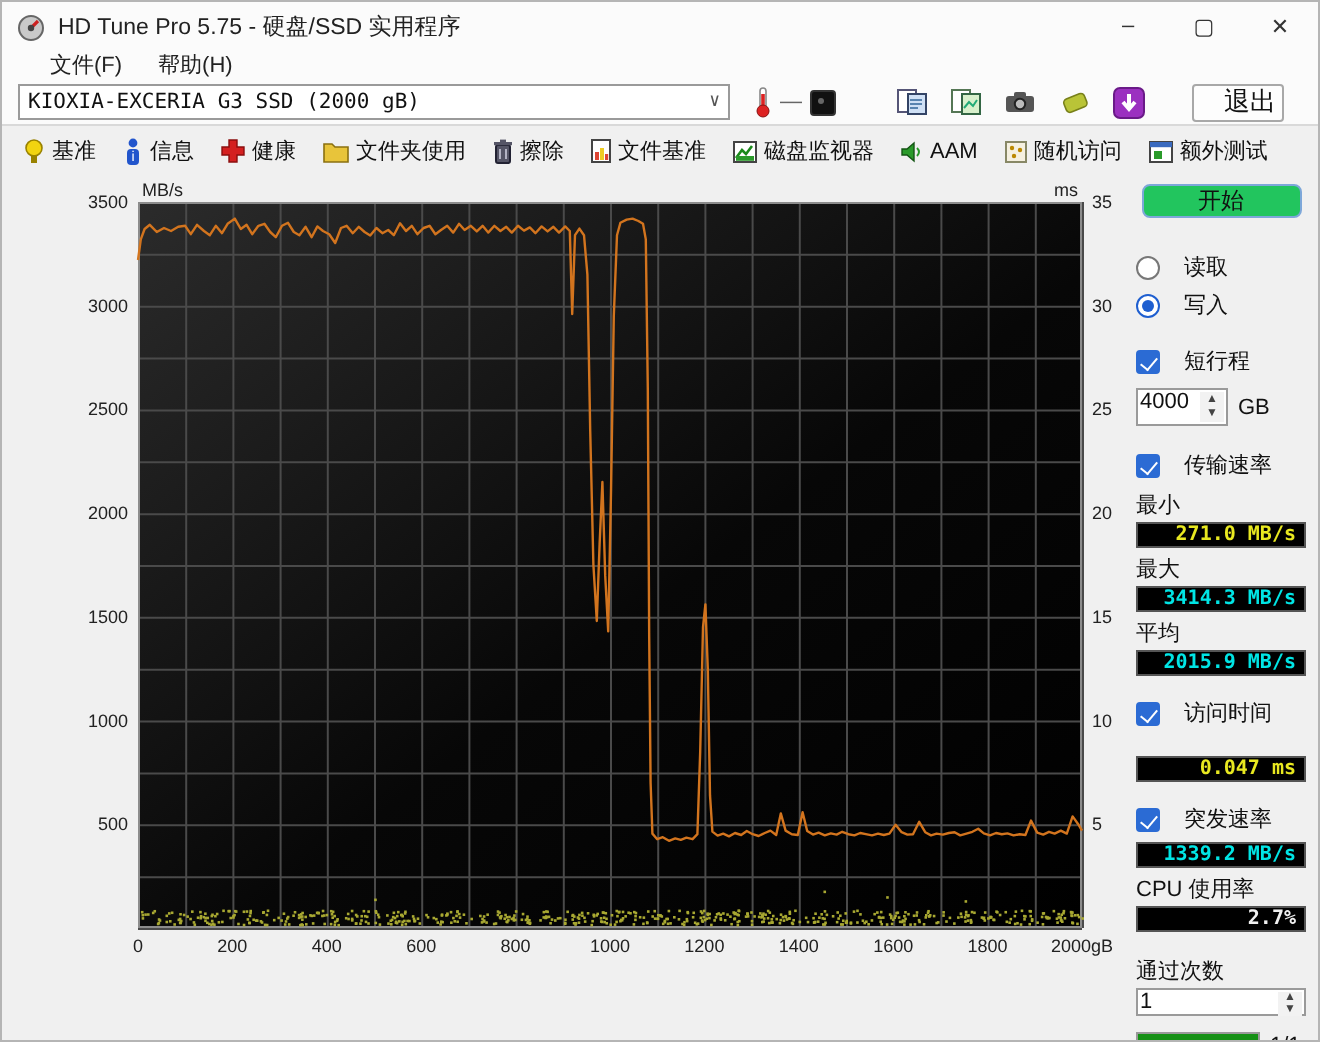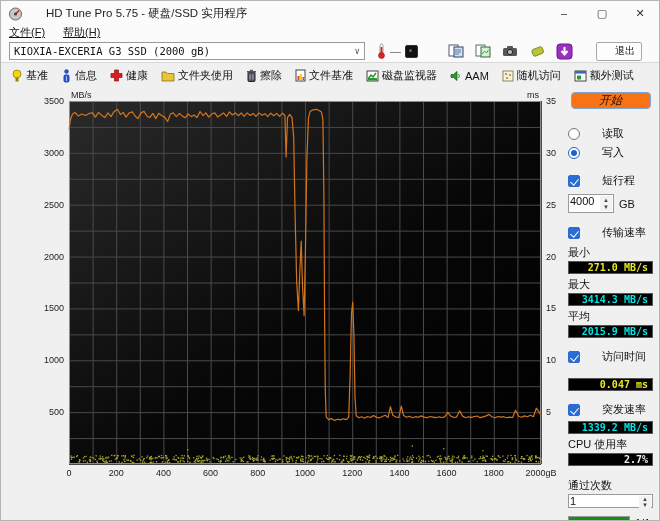--- a/index.html
+++ b/index.html
@@ -2,53 +2,53 @@
 <html><head>
 <meta charset="utf-8">
 <style>
   * { margin:0; padding:0; box-sizing:border-box; }
   html,body { width:660px; height:521px; background:#888; }
   body { font-family:"Liberation Sans","DejaVu Sans",sans-serif; font-size:12px; color:#111; }
   .window { position:relative; width:660px; height:521px; background:#f0f0f0; border:1px solid #b5b5b5; overflow:hidden; }
 
   
   .titlebar { position:absolute; top:0; left:0; right:0; height:24px; background:#fbfbfb; display:flex; align-items:center; padding-left:7px; }
-  .titlebar .app-title { font-size:11.5px; color:#222; margin-left:23px; }
+  .titlebar .app-title { font-size:11.5px; color:#222; margin-left:6px; }
   .win-controls { position:absolute; right:0; top:0; height:24px; display:flex; }
   .win-btn { width:38px; height:24px; display:flex; align-items:center; justify-content:center; font-size:11px; color:#333; cursor:default; }
 
   
-  .menubar { position:absolute; top:24px; left:0; right:0; height:15px; background:#fbfbfb; display:flex; align-items:center; padding-left:8px; gap:18px;text-decoration:underline; }
+  .menubar { position:absolute; top:24px; left:0; right:0; height:15px; background:#fbfbfb; display:flex; align-items:center; padding-left:24px; gap:18px; }
   .menu-item { font-size:11px; color:#222; }
 
   
   .toolbarrow { position:absolute; top:39px; left:0; right:0; height:23px; background:#fbfbfb; border-bottom:1px solid #d9d9d9; display:flex; align-items:center; padding-left:8px; }
   .combo { width:356px; height:18px; background:#fff; border:1px solid #9a9a9a; display:flex; align-items:center; padding:0 4px; font-family:"DejaVu Sans Mono","Liberation Mono",monospace; font-size:10.5px; position:relative; }
   .combo .chev { position:absolute; right:4px; top:3px; font-size:9px; color:#555; }
   .thermo-wrap { display:flex; align-items:center; margin-left:12px; gap:4px; }
   .temp-dash { color:#666; font-size:11px; }
   .temp-display { width:13px; height:13px; background:#111; border-radius:2px; border:1px solid #333; position:relative; }
   .temp-display::after { content:""; position:absolute; left:3px; top:3px; width:3px; height:3px; background:#666; border-radius:50%; }
   .toolbtns { display:flex; align-items:center; gap:7px; margin-left:28px; }
   .toolbtn { width:20px; height:18px; display:flex; align-items:center; justify-content:center; border-radius:2px; }
-  .exit-btn { margin-left:22px; width:46px; height:19px; background:#fdfdfd; border:1px solid #a8a8a8; border-radius:2px; font-size:10px; display:flex; align-items:center; justify-content:center;padding-left:12px; }
+  .exit-btn { margin-left:22px; width:46px; height:19px; background:#fdfdfd; border:1px solid #a8a8a8; border-radius:2px; font-size:13px; display:flex; align-items:center; justify-content:center;padding-left:12px; }
 
   
   .tabbar { position:absolute; top:63px; left:0; right:0; height:23px; background:#f0f0f0; display:flex; padding-left:10px; gap:13px; }
   .tab { display:flex; align-items:center; gap:3px; font-size:11px; color:#111; }
   .tab svg { display:block; }
 
   
   .chart-wrap { position:absolute; left:8px; top:88px; width:550px; height:392px; }
 
   
   .panel { position:absolute; left:563px; top:88px; width:93px; bottom:4px; display:flex; flex-direction:column; padding:2px 4px 0 4px; font-size:11px; }
-  .start-btn { width:80px; height:22px; margin:1px auto 6px auto; background:#f97316; border:1px solid #7da7d9; border-radius:4px; font-size:11.5px; display:flex; align-items:center; justify-content:center;font-style:italic; }
+  .start-btn { width:80px; height:22px; margin:1px auto 6px auto; background:#22c55e; border:1px solid #7da7d9; border-radius:4px; font-size:11.5px; display:flex; align-items:center; justify-content:center; }
   .sep { height:1px; background:#d6d6d6; margin:4px 0 5px 0; }
-  .radio-row, .check-row { display:flex; align-items:center; gap:22px; margin:2px 0; }
+  .radio-row, .check-row { display:flex; align-items:center; gap:12px; margin:2px 0; }
   .radio { width:12px; height:12px; border:1px solid #777; border-radius:50%; background:#fff; position:relative; flex:0 0 auto; }
   .radio.sel { border-color:#1f5fd0; }
   .radio.sel::after { content:""; position:absolute; left:2px; top:2px; width:6px; height:6px; background:#1f5fd0; border-radius:50%; }
   .checkbox { width:12px; height:12px; background:#2b6bd4; border:1px solid #2b6bd4; border-radius:2px; position:relative; flex:0 0 auto; }
   .checkbox::after { content:""; position:absolute; left:2.5px; top:1px; width:4px; height:7px; border:solid #fff; border-width:0 1.6px 1.6px 0; transform:rotate(40deg); }
   .spin-row { display:flex; align-items:center; gap:5px; margin:4px 0 1px 0; }
   .spinbox { width:46px; height:19px; background:#fff; border:1px solid #9a9a9a; display:flex; align-items:flex-start; position:relative; padding-left:1px; font-size:11px; }
   .spin-arrows { position:absolute; right:1px; top:1px; bottom:1px; width:12px; display:flex; flex-direction:column; }
   .spin-arrows div { flex:1; display:flex; align-items:center; justify-content:center; font-size:6px; color:#444; background:#f2f2f2; }
   .val-label { margin:3px 0 1px 0; color:#111; }

